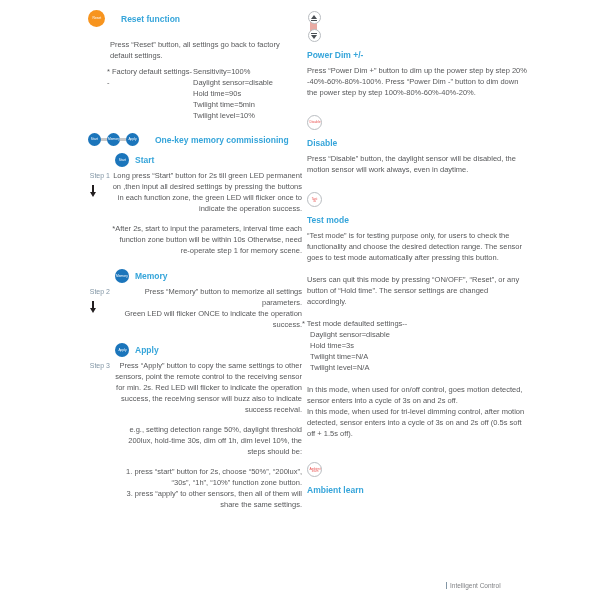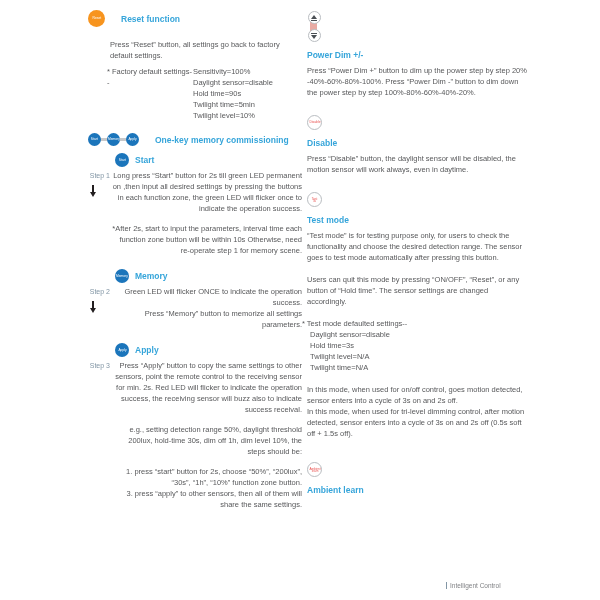--- a/index.html
+++ b/index.html
@@ -146,22 +146,22 @@
           <span class="tiny">Memory</span>
         </span>
         <span class="sec-title">Memory</span>
       </div>
       <div class="step-row">
         <div class="step-gutter">
           <span class="step-label">Step 2</span>
           <div class="darr"></div>
         </div>
         <div class="step-body">
+          <p class="body">Press “Memory” button to memorize all settings parameters.</p>
           <p class="body">Green LED will flicker ONCE to indicate the operation success.</p>
-          <p class="body">Press “Memory” button to memorize all settings parameters.</p>
         </div>
       </div>
 
       <div class="sub-head sub-head-mid">
         <span class="icon-circle sub-icon">
           <span class="tiny">Apply</span>
         </span>
         <span class="sec-title">Apply</span>
       </div>
       <div class="step-row">
@@ -222,22 +222,22 @@
       </div>
       <div class="r-content">
         <span class="sec-title">Test mode</span>
         <p class="body r-body">“Test mode” is for testing purpose only, for users to check the functionality and choose the desired detection range. The sensor goes to test mode automatically after pressing this button.</p>
         <p class="body mt11">Users can quit this mode by pressing “ON/OFF”, “Reset”, or any button of “Hold time”. The sensor settings are changed accordingly.</p>
         <div class="mt11">
           <p class="body t-def-label">* Test mode defaulted settings--</p>
           <div class="t-def-list">
             <div class="body">Daylight sensor=disable</div>
             <div class="body">Hold time=3s</div>
+            <div class="body">Twilight time=N/A</div>
             <div class="body">Twilight level=N/A</div>
-            <div class="body">Twilight time=N/A</div>
           </div>
         </div>
         <p class="body mt11">In this mode, when used for on/off control, goes motion detected, sensor enters into a cycle of 3s on and 2s off.</p>
         <p class="body">In this mode, when used for tri-level dimming control, after motion detected, sensor enters into a cycle of 3s on and 2s off (0.5s soft off + 1.5s off).</p>
       </div>
     </div>
 
     <div class="r-sec mt22">
       <div class="r-gutter">
         <span class="icon-circle outline-icon">

